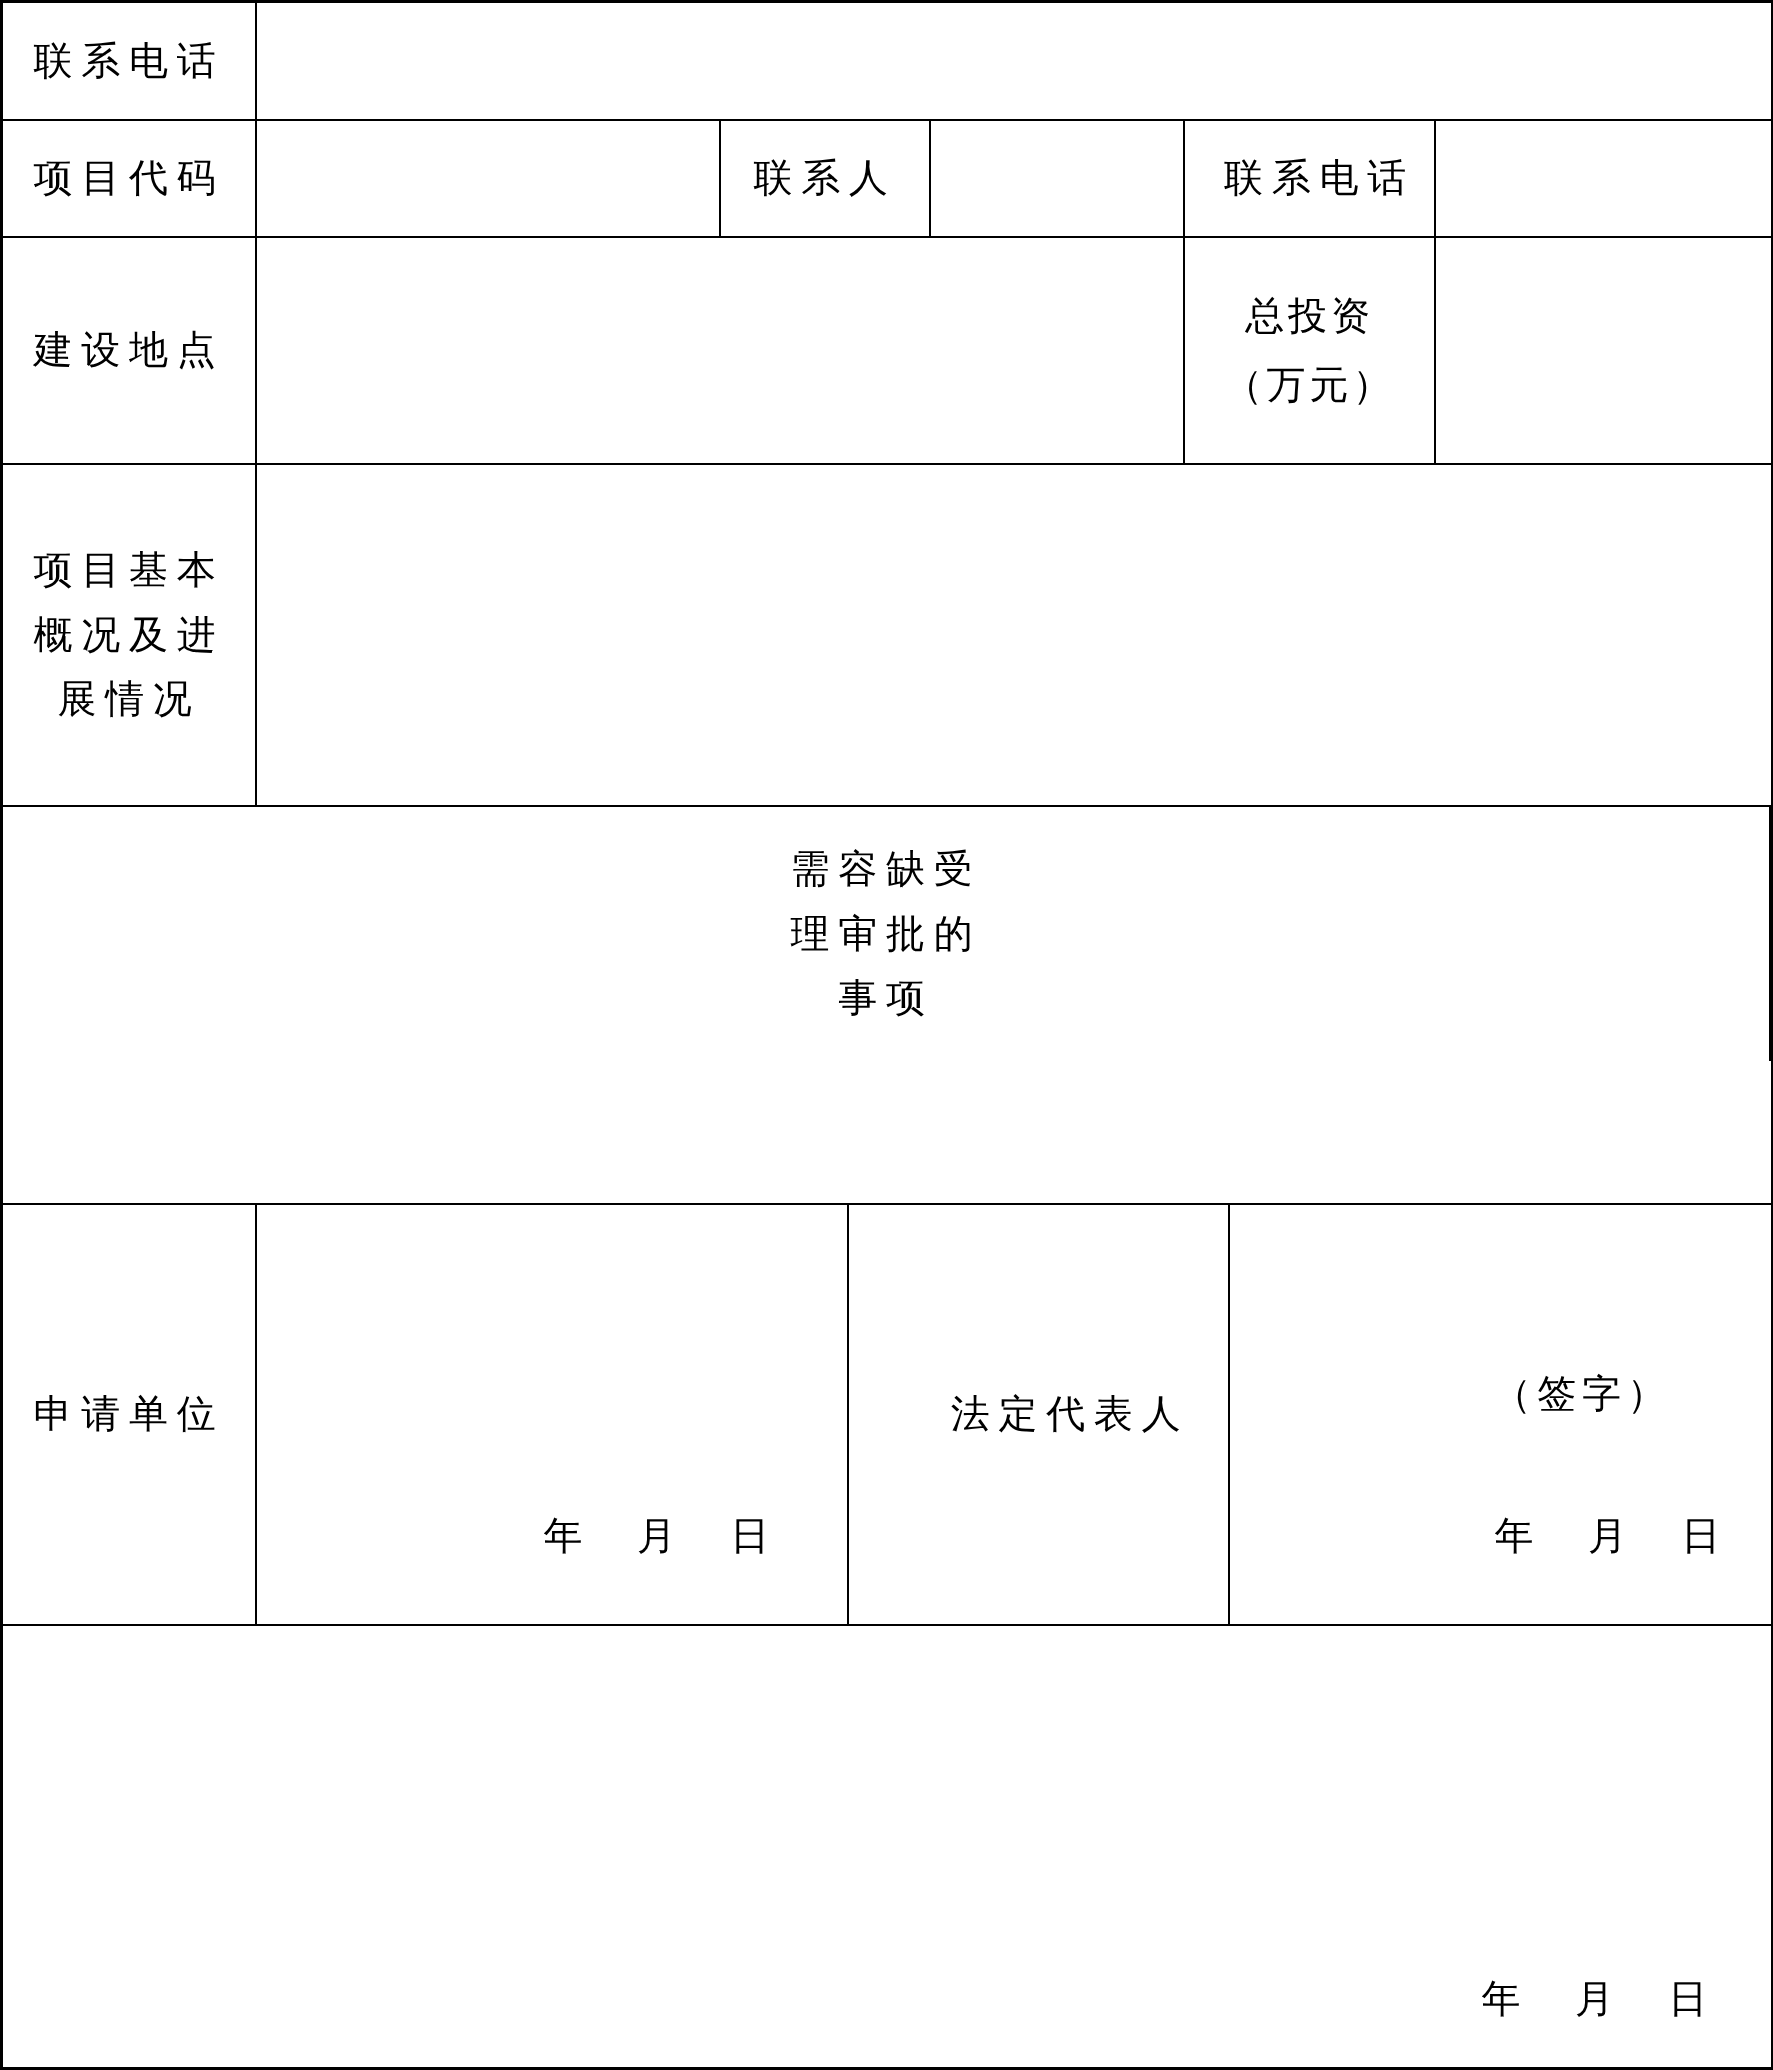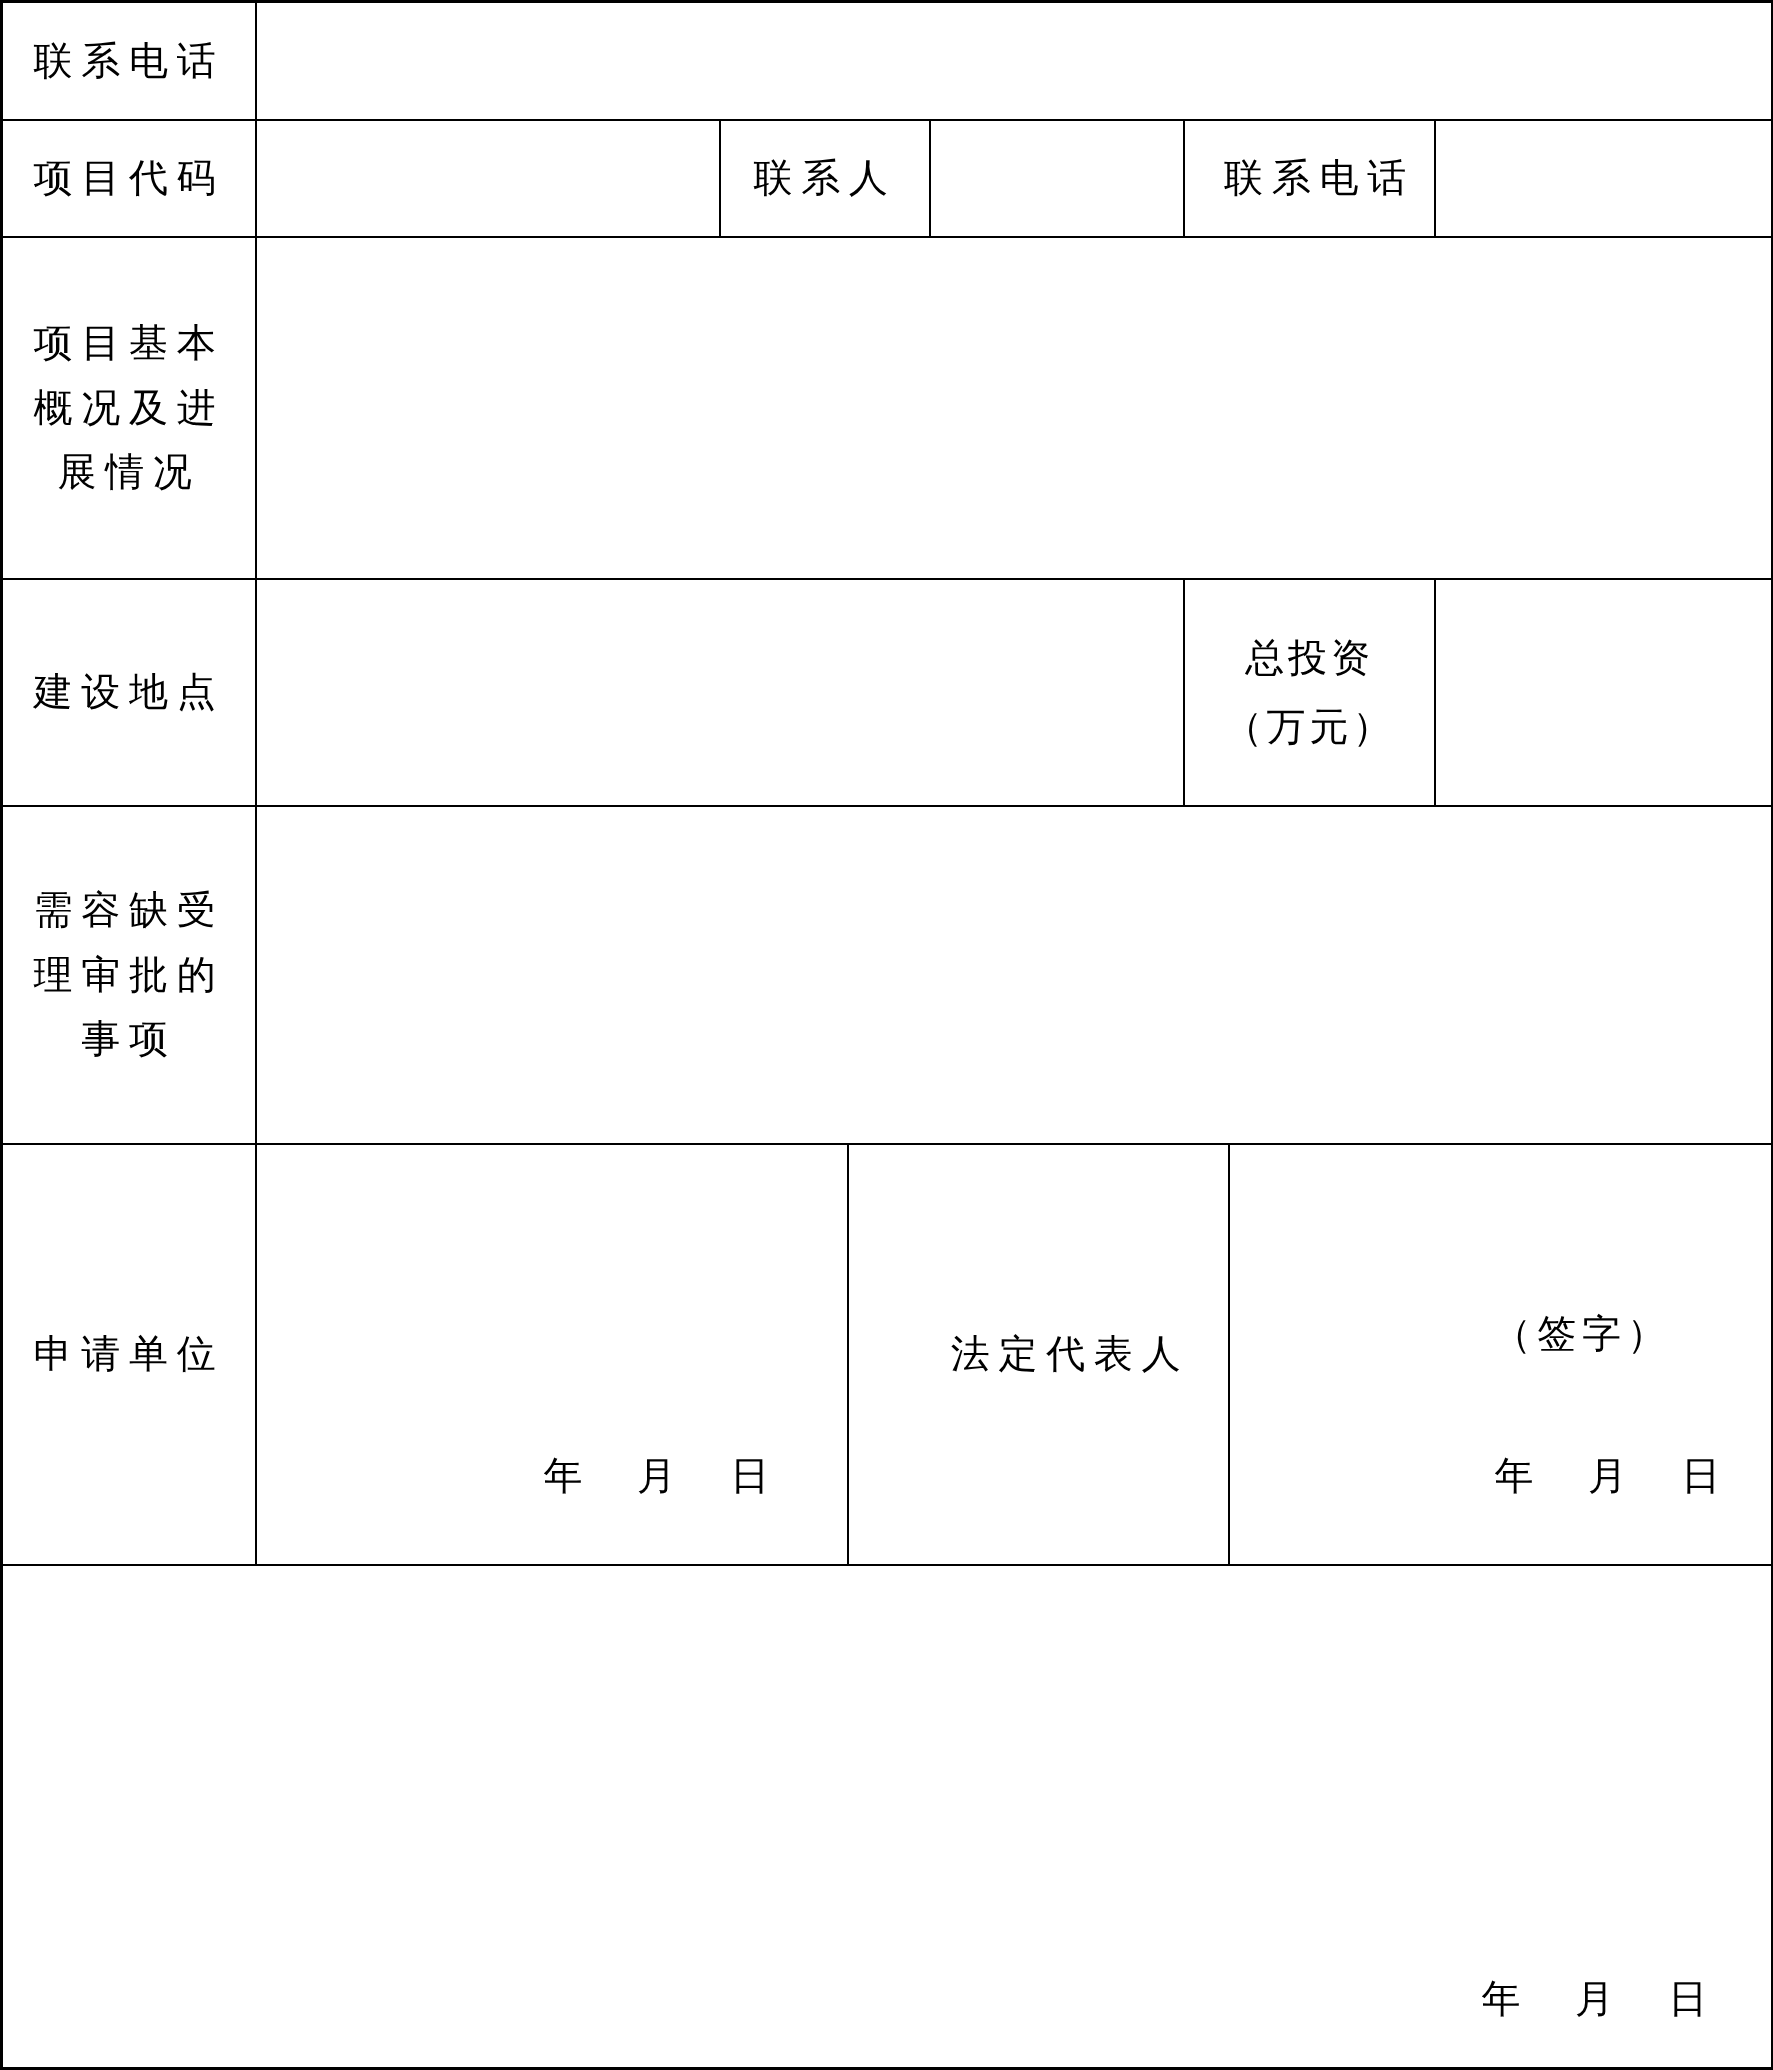--- a/index.html
+++ b/index.html
@@ -20,21 +20,21 @@
   .cell:last-child{border-right:none;}
   .label{letter-spacing:8.7px;text-align:center;line-height:1.65;}
   .wrap4{width:198px;display:inline-block;}
   .grow{flex:1 1 auto;}
   .labelcol{flex:0 0 254px;}
   
   .r1{height:118px;}
   .r2{height:117px;}
   .r3{height:227px;}
   .r4{height:342px;}
-  .r5{height:338px;}
+  .r5{height:398px;flex-direction:column;}
   .r6{height:421px;gap:44px;}
   
   .c-code-val{flex:0 0 464px;}
   .c-contact{flex:0 0 210px;}
   .c-contact-val{flex:0 0 254px;}
   .c-phone{flex:0 0 251px;padding-left:20px;}
   
   .c-loc-val{flex:0 0 928px;}
   .c-invest{flex:0 0 251px;}
   .invest-label{display:flex;flex-direction:column;align-items:center;line-height:1.75;letter-spacing:3.9px;}
@@ -76,41 +76,41 @@
       <span></span>
     </div>
     <div class="cell c-phone">
       <span class="label">联系电话</span>
     </div>
     <div class="cell grow">
       <span></span>
     </div>
   </div>
 
-  <div class="row r4">
-    <div class="cell labelcol">
-      <span class="label wrap4">项目基本概况及进展情况</span>
-    </div>
-    <div class="cell grow">
-      <span></span>
-    </div>
-  </div>
-
   <div class="row r3">
     <div class="cell labelcol">
       <span class="label">建设地点</span>
     </div>
     <div class="cell c-loc-val">
       <span></span>
     </div>
     <div class="cell c-invest">
       <span class="invest-label">
         <span>总投资</span>
         <span>（万元）</span>
       </span>
+    </div>
+    <div class="cell grow">
+      <span></span>
+    </div>
+  </div>
+
+  <div class="row r4">
+    <div class="cell labelcol">
+      <span class="label wrap4">项目基本概况及进展情况</span>
     </div>
     <div class="cell grow">
       <span></span>
     </div>
   </div>
 
   <div class="row r5">
     <div class="cell labelcol">
       <span class="label wrap4">需容缺受理审批的事项</span>
     </div>

